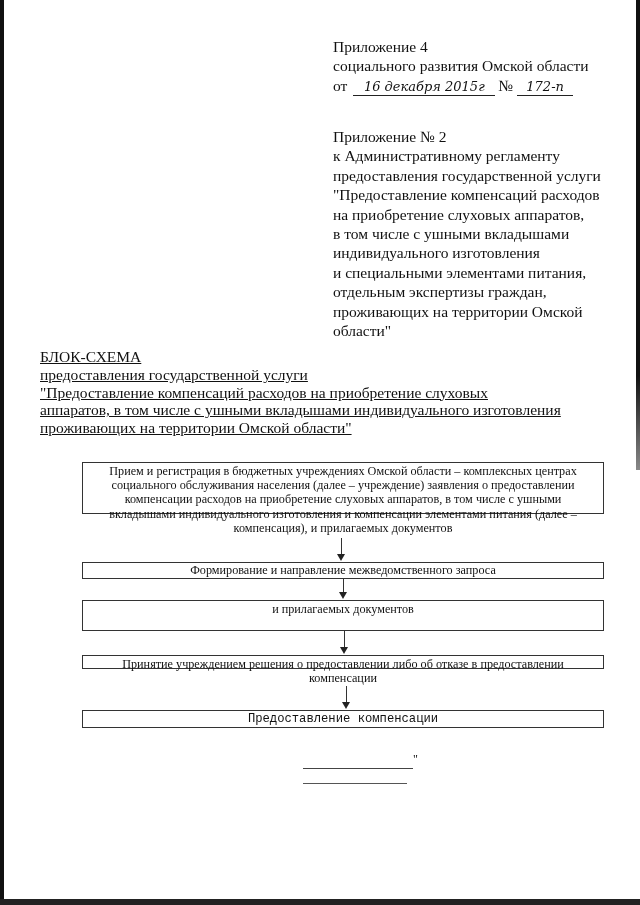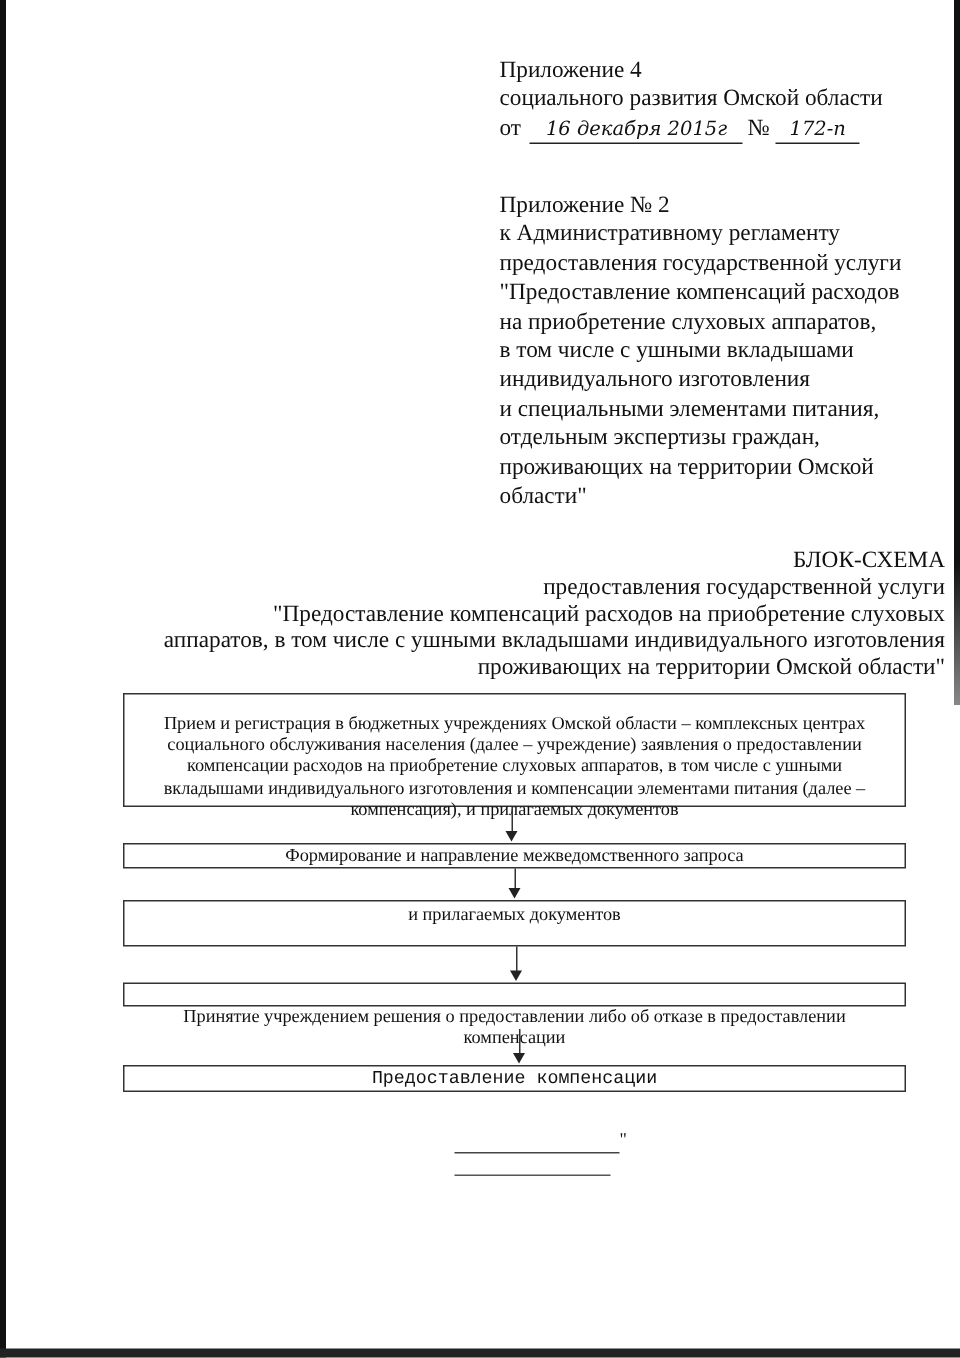--- a/index.html
+++ b/index.html
@@ -15,30 +15,30 @@
   .appendix { position: absolute; left: 333px; font-size: 15.5px; line-height: 19.4px; white-space: nowrap; }
   .appendix1 { top: 37px; }
   .appendix2 { top: 127px; }
   .appendix div { display: block; }
 
   .hand-line { display: inline-block; border-bottom: 1px solid #222; text-align: center;
     font-family: "DejaVu Serif", serif; font-style: italic; font-size: 13px; line-height: 16px; }
   .hand-date { width: 142px; margin: 0 3px 0 6px; }
   .hand-num { width: 56px; margin-left: 4px; }
 
-  .title-block { position: absolute; left: 40px; width: 590px; top: 365px; text-align: right;
-    font-size: 15.5px; line-height: 17.8px; }
+  .title-block { position: absolute; left: 40px; width: 590px; top: 348px; text-align: left;
+    font-size: 15.5px; line-height: 17.8px; text-decoration: underline; }
   .title-block .main { font-size: 15.5px; }
 
   .flow-box { position: absolute; left: 82px; width: 522px; border: 1px solid #333; box-sizing: border-box;
     text-align: center; font-size: 12.2px; line-height: 14.2px; background: #fff; }
-  .box1 { top: 462px; height: 76px; padding-top: 12px; }
+  .box1 { top: 462px; height: 52px; padding-top: 1px; }
   .box2 { top: 562px; height: 17px; line-height: 15px; }
   .box3 { top: 600px; height: 31px; padding-top: 1px; }
-  .box4 { top: 655px; height: 14px; padding-top: 14px; }
+  .box4 { top: 655px; height: 14px; padding-top: 1px; }
   .box5 { top: 710px; height: 18px; line-height: 16px; font-family: Liberation Mono, monospace; }
 
   .arrow { position: absolute; width: 9px; }
   .arrow .shaft { position: absolute; left: 4px; top: 0; width: 1px; background: #333; }
   .arrow .head { position: absolute; left: 0; width: 0; height: 0;
     border-left: 4px solid transparent; border-right: 4px solid transparent; border-top: 7px solid #222; }
 
   .a1 { left: 337px; top: 538px; height: 24px; }
   .a1 .shaft { height: 17px; } .a1 .head { top: 16px; }
   .a2 { left: 339px; top: 579px; height: 21px; }

